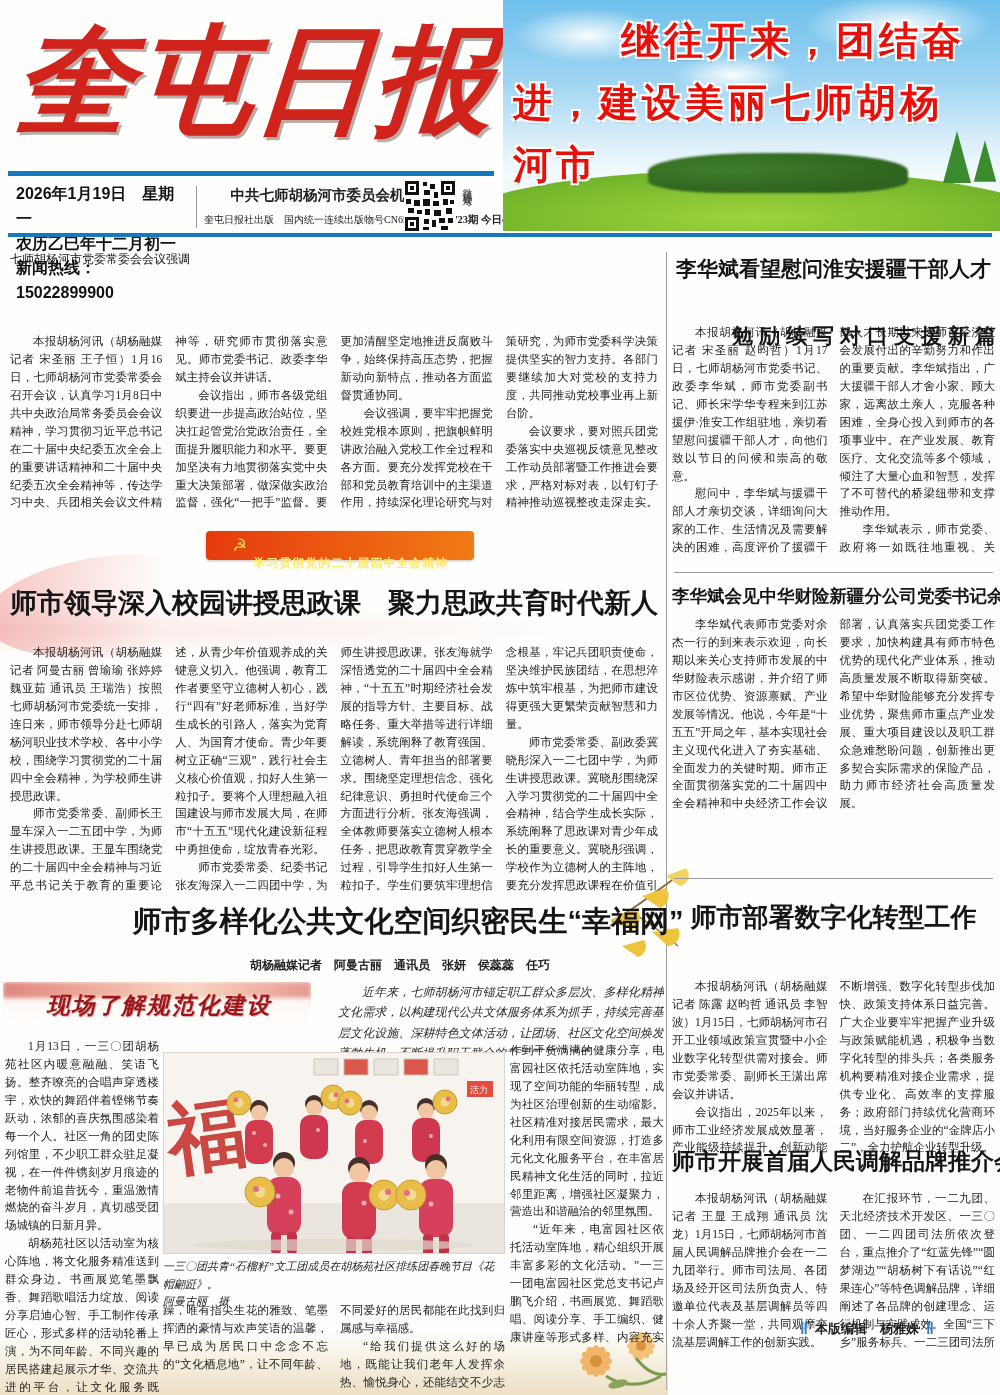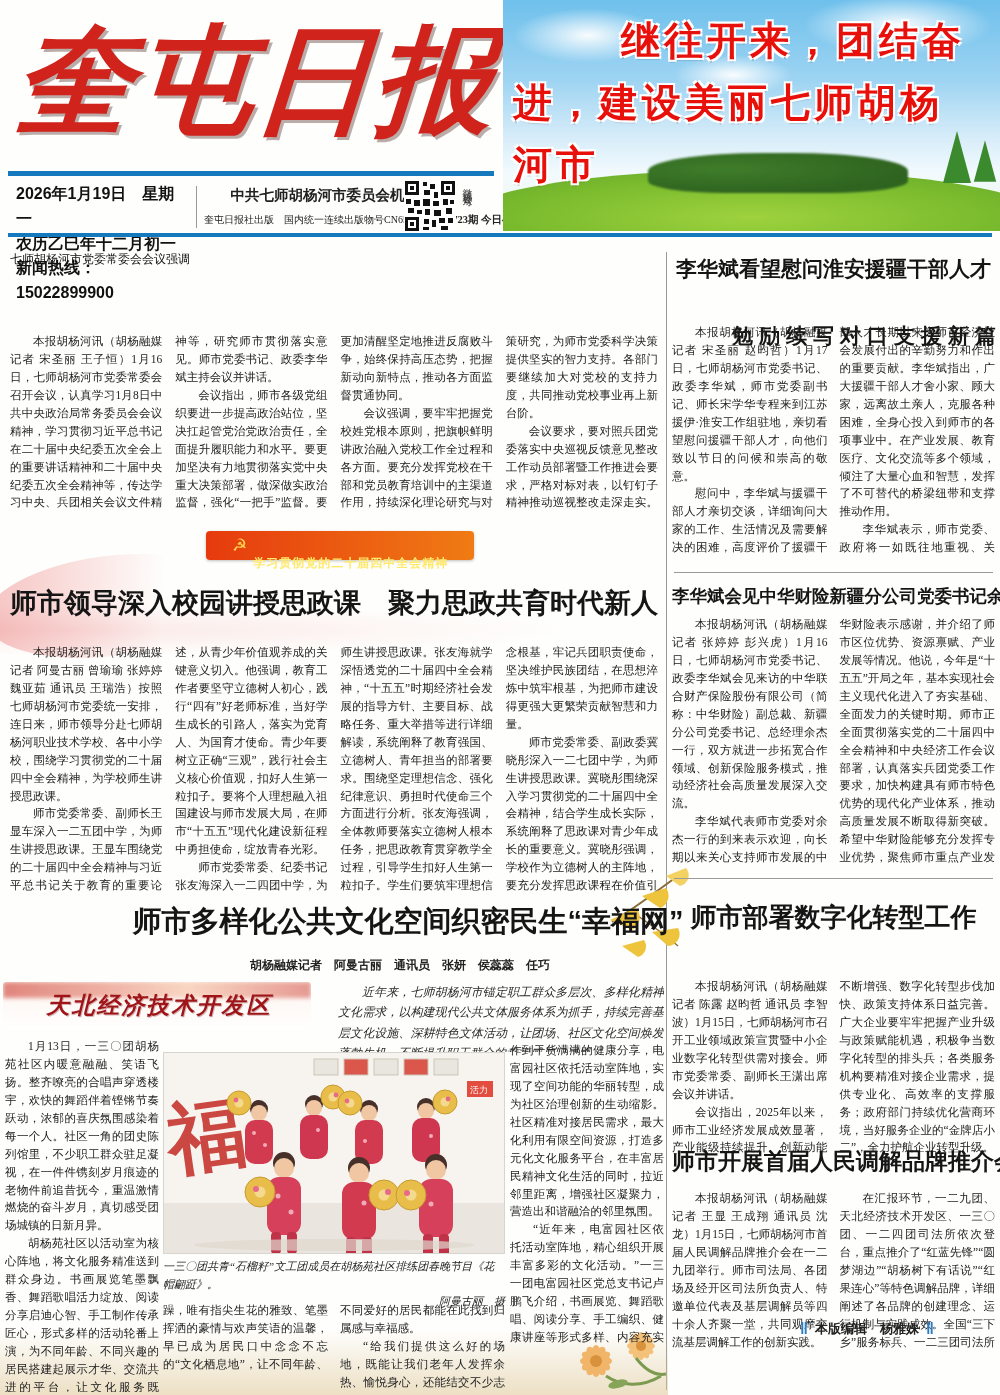--- a/index.html
+++ b/index.html
@@ -191,21 +191,21 @@
       <g fill="#f3d261">
         <path d="M84,14 l20,-8 a11,11 0 0 1 -6,18 z"></path>
       </g>
     </svg>
   </div>
   <div class="abs hl" style="left:128px;top:902px;width:560px;text-align:center;font-size:29px;white-space:nowrap;">师市多样化公共文化空间织密民生“幸福网”</div>
   <div class="abs" style="left:130px;top:957px;width:540px;text-align:center;font-size:12px;font-weight:bold;font-family:'Liberation Sans','DejaVu Sans',sans-serif;">胡杨融媒记者　阿曼古丽　通讯员　张妍　侯蕊蕊　任巧</div>
 
   <div class="abs cbanner">
     <div class="wash"></div>
-    <div class="txt">天北经济技术开发区</div>
+    <div class="txt">现场了解规范化建设</div>
   </div>
 
   <div class="abs c-intro" style="left:338px;top:982px;width:326px;height:70px;overflow:hidden;">
     <p>近年来，七师胡杨河市锚定职工群众多层次、多样化精神文化需求，以构建现代公共文体服务体系为抓手，持续完善基层文化设施、深耕特色文体活动，让团场、社区文化空间焕发蓬勃生机，不断提升职工群众的幸福感与归属感。</p>
   </div>
 
   <div class="abs beigewash"></div>
 
   <div class="abs bodytext" style="left:5px;top:1038px;width:154px;height:354px;z-index:2;">
       <p>1月13日，一三〇团胡杨苑社区内暖意融融、笑语飞扬。整齐嘹亮的合唱声穿透楼宇，欢快的舞蹈伴着铿锵节奏跃动，浓郁的喜庆氛围感染着每一个人。社区一角的团史陈列馆里，不少职工群众驻足凝视，在一件件镌刻岁月痕迹的老物件前追昔抚今，重温激情燃烧的奋斗岁月，真切感受团场城镇的日新月异。</p>
@@ -314,21 +314,21 @@
               <circle cx="-4" cy="-2" r="3" fill="#e86a8a"></circle>
             </g>
           </g>
       </g>
       <ellipse cx="170" cy="192" rx="140" ry="6" fill="#ded8cf" opacity=".7"></ellipse>
     </svg>
   </div>
 
   <div class="abs caption" style="left:163px;top:1258px;width:342px;">
     <span>一三〇团共青“石榴籽”文工团成员在胡杨苑社区排练团春晚节目《花帽翩跹》。</span>
-    <div style="text-align:right;font-style:italic;">阿曼古丽　摄</div>
+    <div style="font-style:italic;">阿曼古丽　摄</div>
   </div>
 
   <div class="abs bodytext cols2 no-first-indent" style="left:163px;top:1302px;width:342px;height:90px;z-index:2;">
       <p>躁，唯有指尖生花的雅致、笔墨挥洒的豪情与欢声笑语的温馨，早已成为居民口中念念不忘的“文化栖息地”，让不同年龄、不同爱好的居民都能在此找到归属感与幸福感。</p>
       <p>“给我们提供这么好的场地，既能让我们老年人发挥余热、愉悦身心，还能结交不少志同道合的朋友。”电富园社区居民康春明满脸笑意地说。</p>
     </div>
 
   <div class="abs bodytext no-first-indent" style="left:510px;top:1042px;width:154px;height:306px;z-index:2;">
       <p>作到干货满满的健康分享，电富园社区依托活动室阵地，实现了空间功能的华丽转型，成为社区治理创新的生动缩影。社区精准对接居民需求，最大化利用有限空间资源，打造多元化文化服务平台，在丰富居民精神文化生活的同时，拉近邻里距离，增强社区凝聚力，营造出和谐融洽的邻里氛围。</p>
       <p>“近年来，电富园社区依托活动室阵地，精心组织开展丰富多彩的文化活动。”一三一团电富园社区党总支书记卢鹏飞介绍，书画展览、舞蹈歌唱、阅读分享、手工编织、健康讲座等形式多样、内容充实的活动持续上演，为不同年龄、不同兴趣爱好的居民搭建了展示才华、交流学习、增进情谊的广阔平台。</p>
@@ -368,21 +368,20 @@
   <div class="abs bodytext cols2" style="left:672px;top:324px;width:323px;height:242px;">
       <p>本报胡杨河讯（胡杨融媒记者 宋圣丽 赵昀哲）1月17日，七师胡杨河市党委书记、政委李华斌，师市党委副书记、师长宋学华专程来到江苏援伊·淮安工作组驻地，亲切看望慰问援疆干部人才，向他们致以节日的问候和崇高的敬意。</p>
       <p>慰问中，李华斌与援疆干部人才亲切交谈，详细询问大家的工作、生活情况及需要解决的困难，高度评价了援疆干部人才长期以来为师市经济社会发展付出的辛勤努力和作出的重要贡献。李华斌指出，广大援疆干部人才舍小家、顾大家，远离故土亲人，克服各种困难，全身心投入到师市的各项事业中。在产业发展、教育医疗、文化交流等多个领域，倾注了大量心血和智慧，发挥了不可替代的桥梁纽带和支撑推动作用。</p>
       <p>李华斌表示，师市党委、政府将一如既往地重视、关心、支持援疆工作，全力做好服务保障。希望援疆干部人才继续发扬优良作风，充分发挥自身优势，在推动高质量发展、深化交流合作、增进民族团结等方面展现新作为、作出新贡献，与师市广大干部群众携手并肩，共同谱写新时代对口援疆工作的崭新篇章。</p>
     </div>
 
   <div class="abs divider" style="left:674px;top:572px;width:319px;height:1px;"></div>
 
   <div class="abs hl" style="left:672px;top:584px;width:323px;text-align:center;font-size:17.5px;white-space:nowrap;">李华斌会见中华财险新疆分公司党委书记余杰一行</div>
   <div class="abs bodytext cols2" style="left:672px;top:616px;width:323px;height:254px;">
-      <p>本报胡杨河讯（胡杨融媒记者 张婷婷 彭兴虎）1月16日，七师胡杨河市党委书记、政委李华斌会见来访的中华联合财产保险股份有限公司（简称：中华财险）副总裁、新疆分公司党委书记、总经理余杰一行，双方就进一步拓宽合作领域、创新保险服务模式，推动经济社会高质量发展深入交流。</p>
       <p>李华斌代表师市党委对余杰一行的到来表示欢迎，向长期以来关心支持师市发展的中华财险表示感谢，并介绍了师市区位优势、资源禀赋、产业发展等情况。他说，今年是“十五五”开局之年，基本实现社会主义现代化进入了夯实基础、全面发力的关键时期。师市正全面贯彻落实党的二十届四中全会精神和中央经济工作会议部署，认真落实兵团党委工作要求，加快构建具有师市特色优势的现代化产业体系，推动高质量发展不断取得新突破。希望中华财险能够充分发挥专业优势，聚焦师市重点产业发展、重大项目建设以及职工群众急难愁盼问题，创新推出更多契合实际需求的保险产品，助力师市经济社会高质量发展。</p>
     </div>
 
   <div class="abs divider" style="left:674px;top:878px;width:319px;height:1px;"></div>
 
   <div class="abs hl" style="left:672px;top:900px;width:323px;text-align:center;font-size:26px;white-space:nowrap;">师市部署数字化转型工作</div>
   <div class="abs bodytext cols2" style="left:672px;top:978px;width:323px;height:182px;">
       <p>本报胡杨河讯（胡杨融媒记者 陈露 赵昀哲 通讯员 李智波）1月15日，七师胡杨河市召开工业领域政策宣贯暨中小企业数字化转型供需对接会。师市党委常委、副师长王潇出席会议并讲话。</p>
       <p>会议指出，2025年以来，师市工业经济发展成效显著，产业能级持续提升、创新动能不断增强、数字化转型步伐加快、政策支持体系日益完善。广大企业要牢牢把握产业升级与政策赋能机遇，积极争当数字化转型的排头兵；各类服务机构要精准对接企业需求，提供专业化、高效率的支撑服务；政府部门持续优化营商环境，当好服务企业的“金牌店小二”，全力护航企业转型升级。</p>
     </div>

